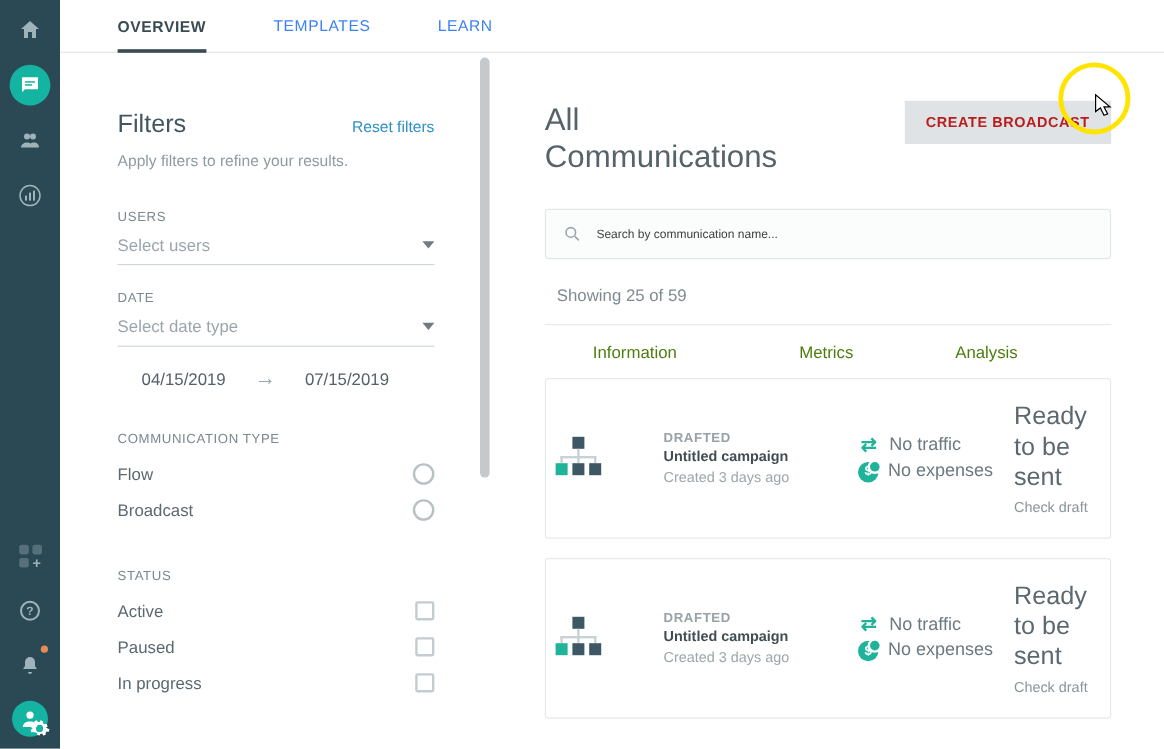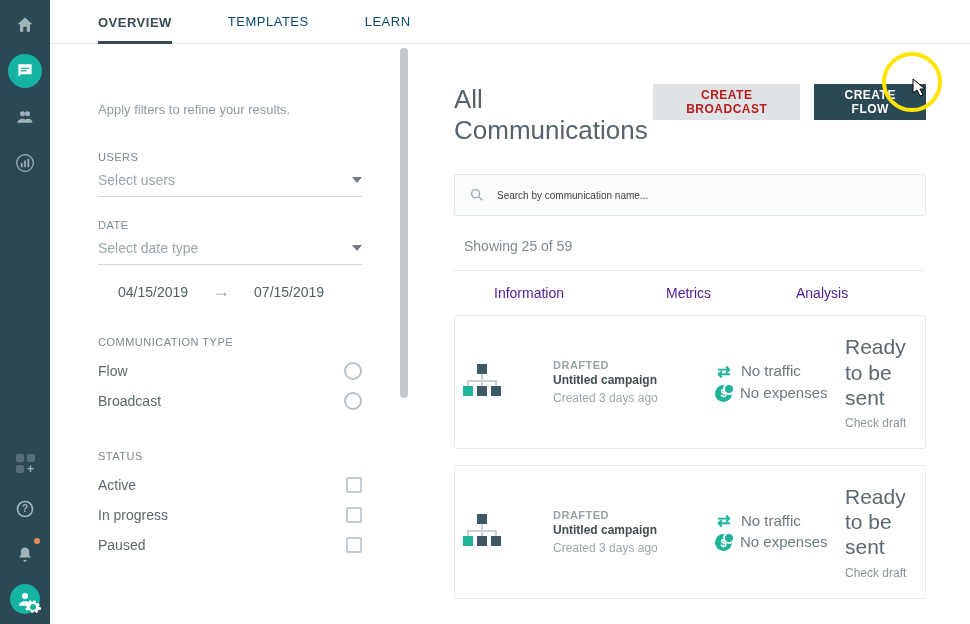--- a/index.html
+++ b/index.html
@@ -15,21 +15,21 @@
   .apps-icon span { background: #55707b; border-radius: 2px; display: block; }
   .apps-icon span.plus { color:#9fb3bb; background:none; font-size:12px; font-weight:bold; line-height:8px; text-align:center;}
   .bell-wrap { position: relative; }
   .bell-dot { position: absolute; top: 0; right: 2px; width: 6px; height: 6px; background: #e78b54; border-radius: 50%; }
   .avatar { width: 30px; height: 30px; border-radius: 50%; background: #14b3a2; display:flex; align-items:center; justify-content:center; position: relative; margin-bottom:10px;}
   .avatar svg { width:18px; height:18px; color:#fff;}
   .avatar-cog { position:absolute; right:-2px; bottom:-2px; width:12px; height:12px; color:#6c8a95;}
   
   .main { flex: 1; display: flex; flex-direction: column; min-width: 0; }
   .tabs { height: 44px; border-bottom: 1px solid #e1e5e8; display: flex; align-items: center; padding-left: 48px; gap: 56px; flex-shrink:0; }
-  .tab { font-size: 13px; letter-spacing: .5px; color: #0c4a6e; font-weight: 500; cursor: pointer; text-transform: uppercase; height:100%; display:flex; align-items:center; }
+  .tab { font-size: 13px; letter-spacing: .5px; color: #3b82f6; font-weight: 500; cursor: pointer; text-transform: uppercase; height:100%; display:flex; align-items:center; }
   .tab.active { color: #3a4b53; font-weight: 700; border-bottom: 3px solid #3a4b53; margin-bottom:-1px; padding-top:3px;}
   .body { flex:1; display:flex; min-height:0; }
   
   .filters { width: 360px; padding: 48px 48px 0 48px; overflow-y: auto; position: relative; }
   .filters::-webkit-scrollbar { width:16px; }
   .filters-thumb { position:absolute; top:4px; right:2px; width:8px; height:350px; background: #c6c9cb; border-radius:4px;}
   .filters-head { display:flex; justify-content: space-between; align-items: baseline; }
   .filters-title { font-size: 21px; color: #43555e; font-weight: 400; }
   .reset { color: #2f90c4; font-size: 13px; cursor: pointer; }
   .filters-sub { color: #8e9ba2; font-size: 13px; margin-top: 10px; }
@@ -51,21 +51,21 @@
   .page-title { font-size: 26px; color:#566369; font-weight:400; line-height:1.2; max-width:220px;}
   .head-buttons { display:flex; gap:14px; }
   .btn { height:36px; padding: 0 18px; font-size:12px; font-weight:700; letter-spacing:.5px; border:none; cursor:pointer; text-transform:uppercase;}
   .btn.gray { background:#dfe3e5; color:#b91c1c; }
   .btn.dark { background:#2b4955; color:#fff; }
   .search { margin-top:28px; height:42px; border:1px solid #e3e7e9; border-radius:3px; background:#fbfcfc; display:flex; align-items:center; padding:0 14px; gap:12px; color:#9aa6ac;}
   .search svg { width:16px; height:16px; color:#9aa6ac;}
   .search-input { flex:1; font-size:10px; color:#404040; }
   .showing { margin-top:22px; color:#7e8b91; font-size:14px; padding-left:10px;}
   .list-border { border-top:1px solid #e6eaec; margin-top:16px;}
-  .cols { display:flex; padding: 14px 0 14px 40px; color:#4c1d95; font-size:14px;}
+  .cols { display:flex; padding: 14px 0 14px 40px; color:#4d7c0f; font-size:14px;}
   .col-info { width:172px;}
   .col-metrics { width:130px;}
   .col-analysis { flex:1;}
   .card { border:1px solid #e6eaec; border-radius:3px; background:#fff; margin-bottom:16px; padding:18px 10px 18px 2px; display:flex; align-items:center;}
   .thumb { width:44px; height:36px; margin: 0 0 0 4px; position:relative; flex-shrink:0;}
   .thumb .n1 { position:absolute; top:0; left:16px; width:10px; height:10px; background:#3d5864;}
   .thumb .line { position:absolute; top:10px; left:20px; width:2px; height:6px; background:#c9d1d5;}
   .thumb .hline { position:absolute; top:16px; left:6px; width:30px; height:2px; background:#c9d1d5;}
   .thumb .v1 { position:absolute; top:16px; left:6px; width:2px; height:6px; background:#c9d1d5;}
   .thumb .v2 { position:absolute; top:16px; left:20px; width:2px; height:6px; background:#c9d1d5;}
@@ -157,20 +157,24 @@
 
   <div class="main">
     <div class="tabs">
       <div class="tab active">Overview</div>
       <div class="tab">Templates</div>
       <div class="tab">Learn</div>
     </div>
 
     <div class="body">
       <div class="filters">
+        <div class="filters-head">
+          <div class="filters-title">Filters</div>
+          <div class="reset">Reset filters</div>
+        </div>
         <div class="filters-sub">Apply filters to refine your results.</div>
 
         <div class="section-label">Users</div>
         <div class="uselect">
           <span>Select users</span>
           <span class="caret"></span>
         </div>
 
         <div class="section-label tight">Date</div>
         <div class="uselect">
@@ -195,37 +199,36 @@
             </div>
         </div>
 
         <div class="section-label">Status</div>
         <div class="group">
           <div class="check-row">
               <span>Active</span>
               <span class="check"></span>
             </div>
           <div class="check-row">
+              <span>Paused</span>
+              <span class="check"></span>
+            </div>
+          <div class="check-row">
               <span>In progress</span>
-              <span class="check"></span>
-            </div>
-          <div class="check-row">
-              <span>Paused</span>
               <span class="check"></span>
             </div>
         </div>
         <div class="filters-thumb"></div>
       </div>
 
       <div class="content">
         <div class="content-head">
           <div class="page-title">All Communications</div>
           <div class="head-buttons">
             <button class="btn gray">Create Broadcast</button>
-            <button class="btn dark">Create Flow</button>
           </div>
         </div>
 
         <div class="search">
           <svg viewBox="0 0 24 24" fill="none" stroke="currentColor" stroke-width="2">
               <circle cx="10" cy="10" r="6"></circle>
               <line x1="15" y1="15" x2="20" y2="20"></line>
             </svg>
           <span class="search-input">Search by communication name...</span>
         </div>

